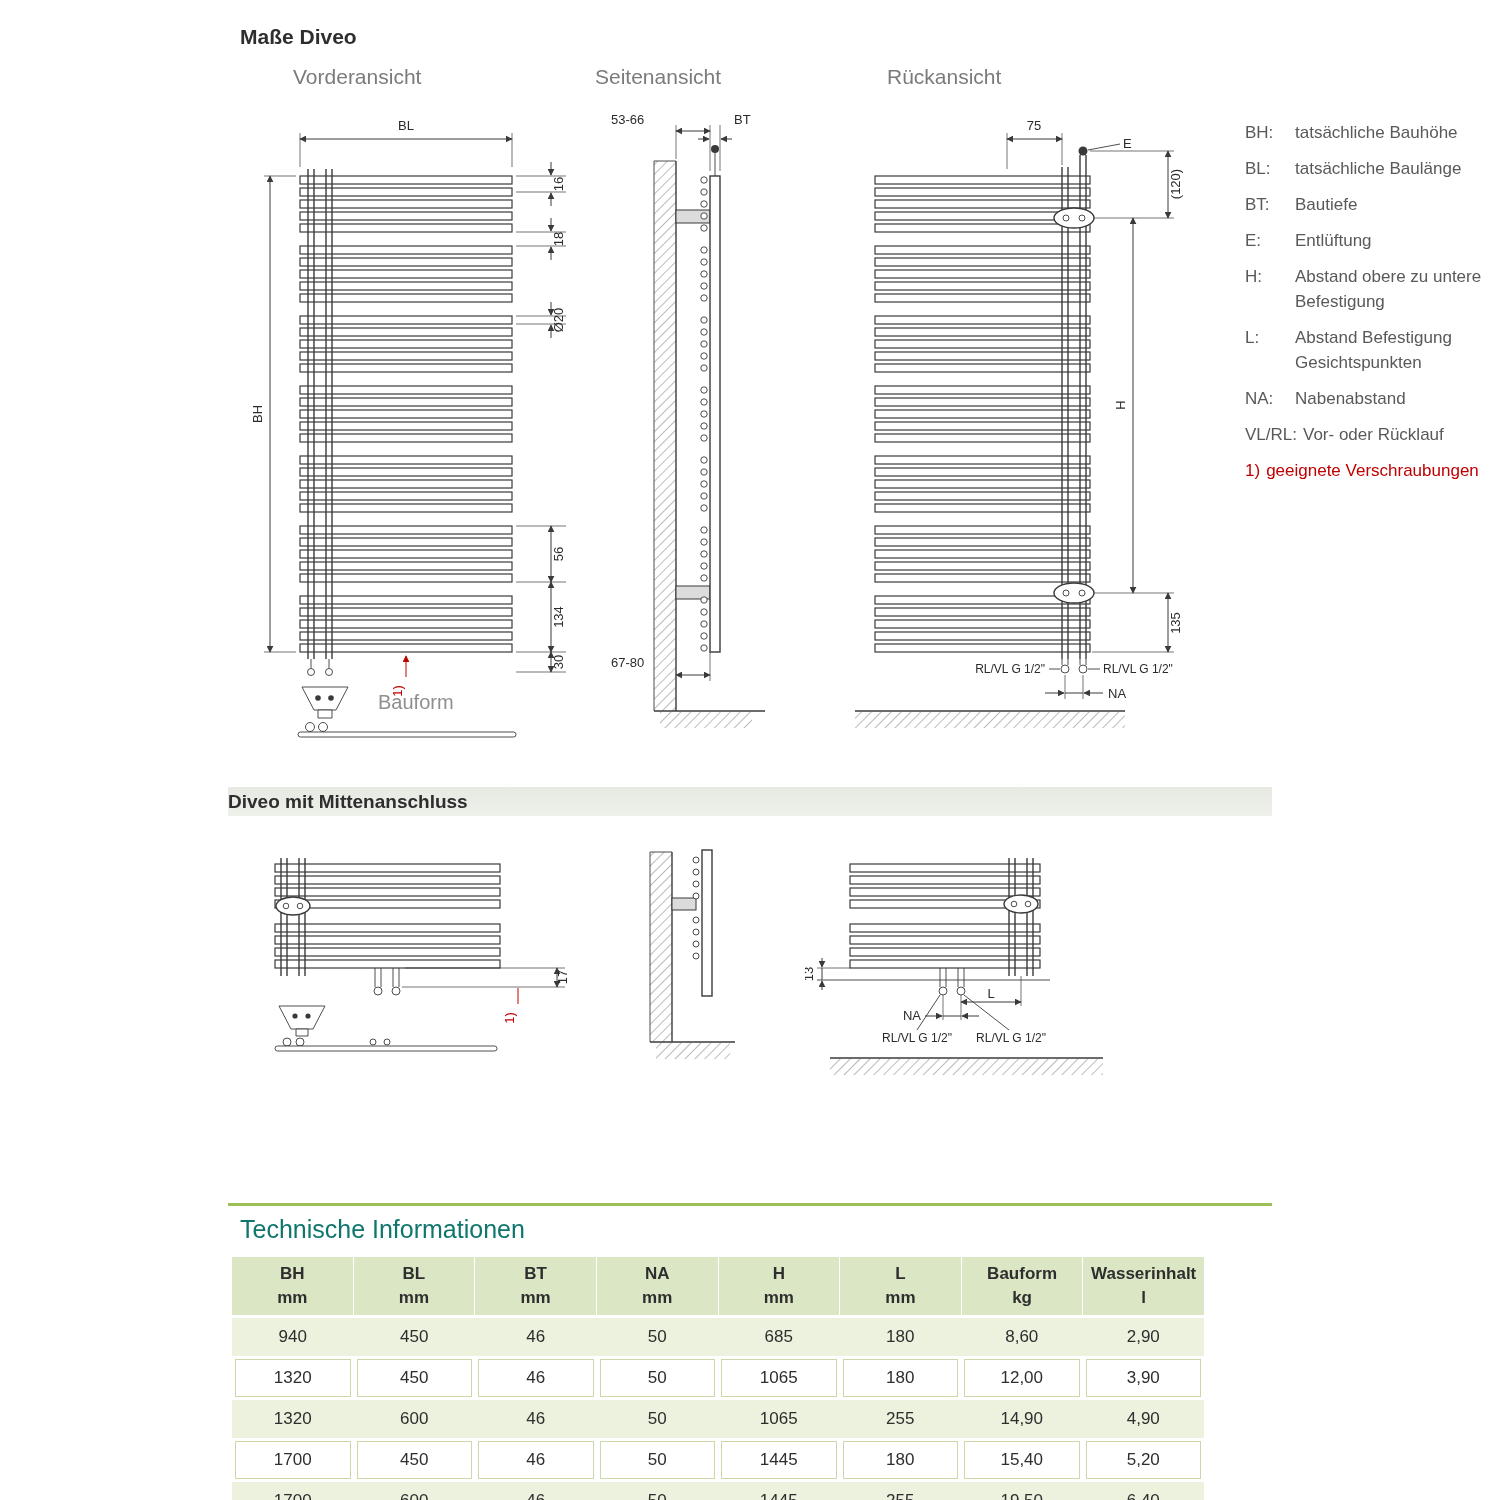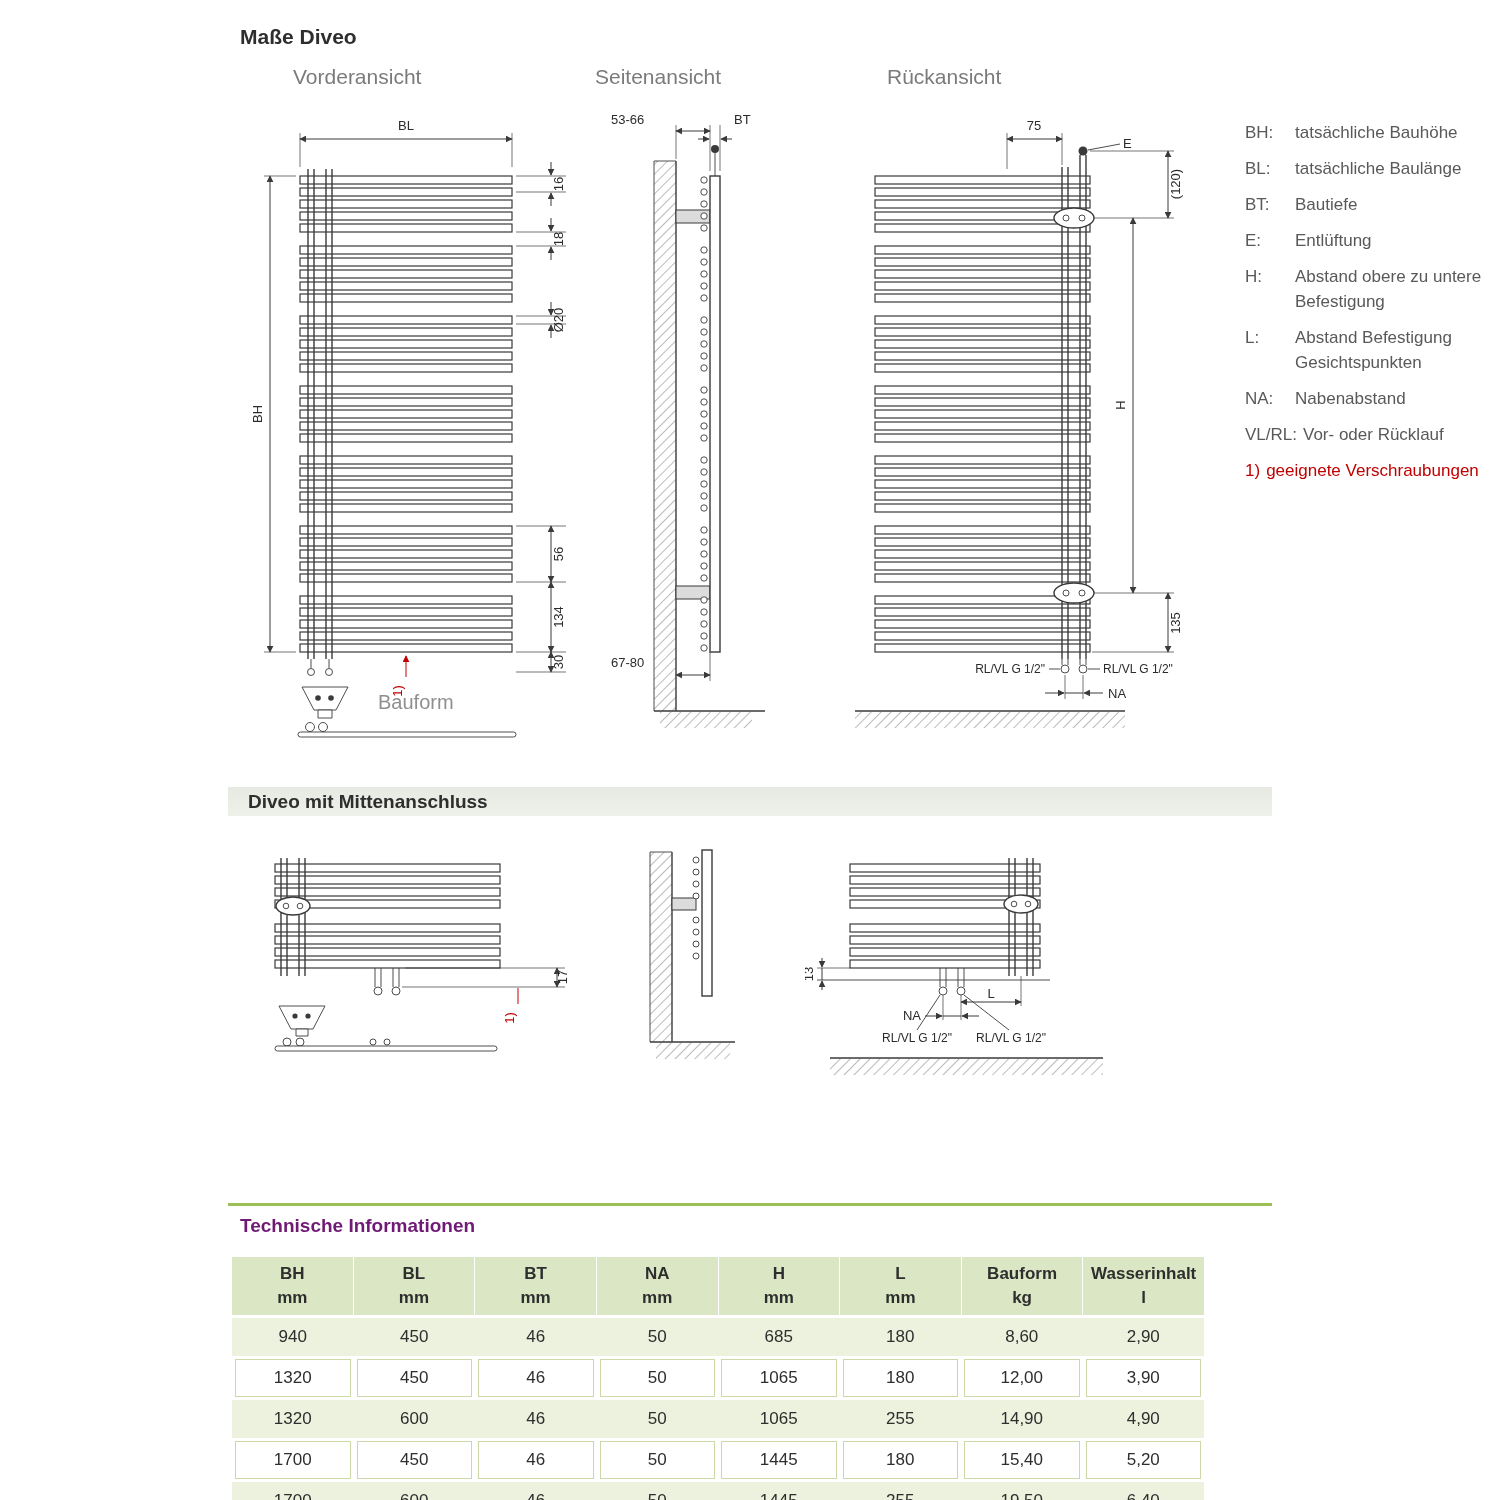--- a/index.html
+++ b/index.html
@@ -21,24 +21,24 @@
   .redln{stroke:#c00000;stroke-width:1}
   .grayfill{fill:#dcdcdc;stroke:#3a3a3a;stroke-width:1}
   .wht{fill:#fff}
   .bauform-text{font-size:20px;fill:#8f8f8f}
   .legend { position:absolute; left:1245px; top:99px; width:238px; font-size:17px; color:#595959; }
   .lg-item { display:flex; margin-bottom:11px; line-height:25px; }
   .lg-term { flex:0 0 50px; }
   .lg-desc { flex:1; }
   .lg-red .lg-term, .lg-red .lg-desc { color:#c00000; }
   .lg-inline .lg-term { flex:0 0 auto; margin-right:6px; }
-  .mitten-bar { position:absolute; left:228px; top:766px; width:1044px; height:29px; background:linear-gradient(to bottom,#e7e9e3,#eef0ea); display:flex; align-items:center; padding-left:20px; font-weight:bold; font-size:19px; color:#2e2e2e; }
+  .mitten-bar { position:absolute; left:228px; top:766px; width:1044px; height:29px; background:linear-gradient(to bottom,#e7e9e3,#eef0ea); display:flex; align-items:center; padding-left:0; font-weight:bold; font-size:19px; color:#2e2e2e; }
   .notes { position:absolute; left:240px; top:1043px; font-size:17.5px; color:#6d6d6d; line-height:27px; }
   .rule { position:absolute; left:228px; top:1182px; width:1044px; height:3px; background:#9cbf56; }
-  .table-title { position:absolute; left:240px; top:1194px; font-size:19px; font-weight:bold; color:#701a75; }
+  .table-title { position:absolute; left:240px; top:1194px; font-size:25px; font-weight:normal; color:#0f766e; }
   .ttable { position:absolute; left:232px; top:1236px; width:972px; font-size:17px; color:#2e2e2e; }
   .thead { display:flex; background:#dbe7c4; height:58px; }
   .th { flex:1; display:flex; flex-direction:column; justify-content:center; align-items:center; font-weight:bold; border-right:1px solid #fff; }
   .th:last-child { border-right:none;text-align:right; }
   .th-l, .th-u { line-height:24px; }
   .trow { display:flex; height:38px; margin-top:3px; }
   .trow.green { background:#ecf2de; }
   .trow .td { flex:1; display:flex; align-items:center; justify-content:center; }
   .trow.white .td { margin:0 3px; border:1px solid #cbd9a8; background:#fff; }
 </style>

